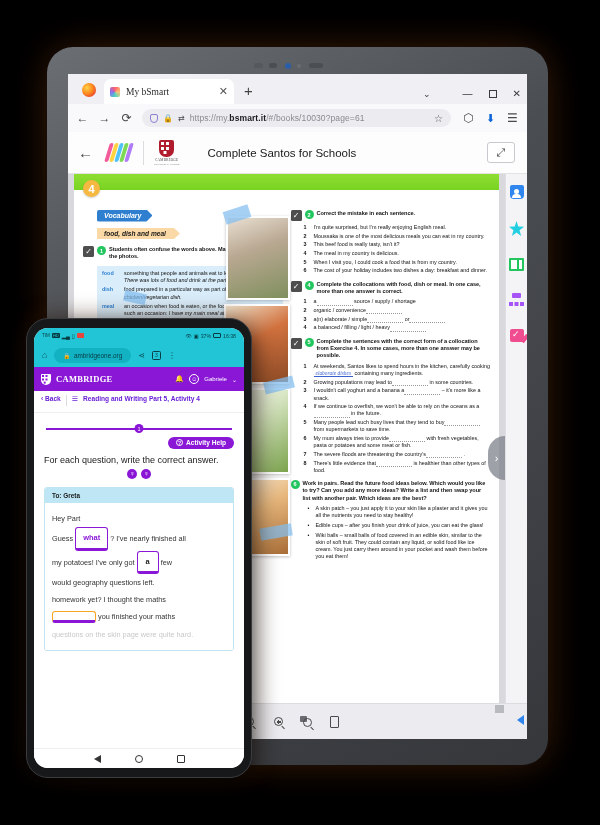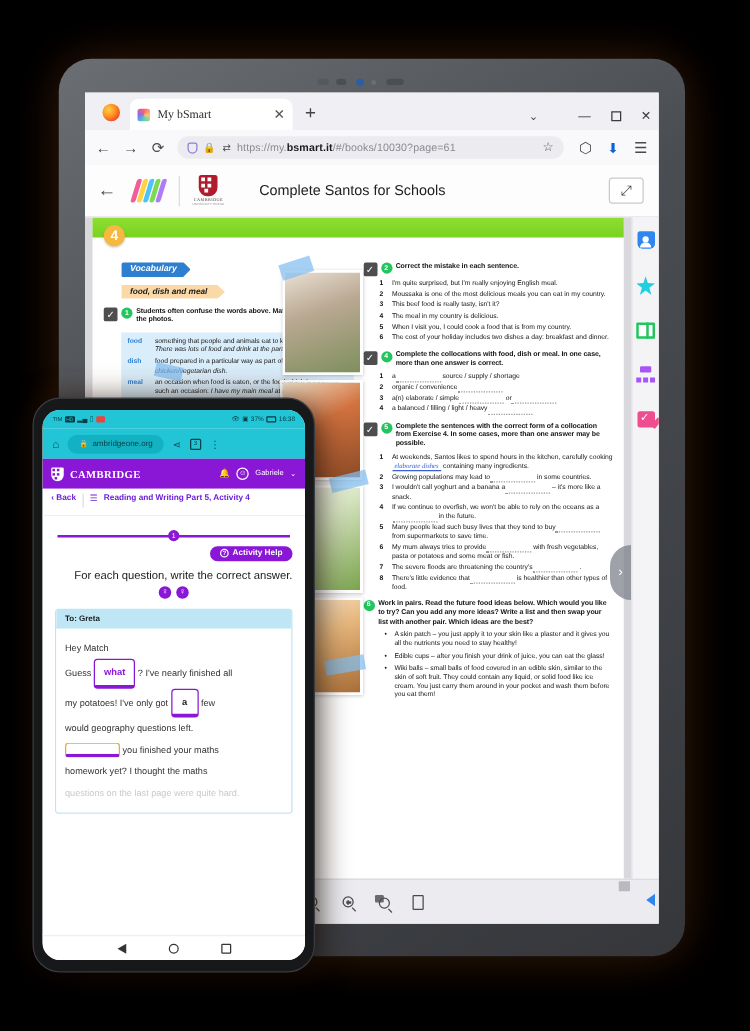--- a/index.html
+++ b/index.html
@@ -249,21 +249,21 @@
            padding:10px 10px 0 10px; overflow:hidden;}
   .prog { height:1.6px; background:#8a16d6; position:relative; margin:5px 2px 0 2px;}
   .prog-dot { position:absolute; left:50%; top:-4px; transform:translateX(-50%);
     width:9px;height:9px;border-radius:50%;background:#8a16d6;color:#fff;font-size:5.5px;
     display:flex;align-items:center;justify-content:center;}
   .help-btn { margin:7px 0 0 auto; width:fit-content; background:#8a16d6; color:#fff;
     font-size:6.6px; font-weight:bold; border-radius:9px; padding:2.5px 8px;
     display:flex; align-items:center; gap:3px;}
   .help-q { width:7px;height:7px;border:.9px solid #fff;border-radius:50%;font-size:5px;
     display:flex;align-items:center;justify-content:center;}
-  .instr { text-align:right; font-size:9px; color:#1a1a1a; line-height:1.35; margin-top:5px;}
+  .instr { text-align:left; font-size:9px; color:#1a1a1a; line-height:1.35; margin-top:5px;}
   .bulbs { display:flex; justify-content:center; gap:4px; margin-top:3px;}
   .bulb { width:10px;height:10px;border-radius:50%;background:#8a16d6;color:#fff;font-size:7px;
     display:flex;align-items:center;justify-content:center;}
 
   .letter { margin-top:8px; border:1px solid #bfe4f2; border-radius:3px; overflow:hidden;}
   .letter-hd { background:#bfe6f5; font-size:6.4px; font-weight:bold; color:#1a1a1a; padding:4px 7px;}
   .letter-bd { background:#fff; padding:7px; font-size:7.3px; color:#333; line-height:2.35;}
   .gap-in { display:inline-block; border:1.6px solid #8a16d6; border-bottom-width:3px;
     border-radius:3px; padding:1px 7px; font-size:7.5px; font-weight:bold; color:#8a16d6;
     background:#fff; vertical-align:middle; min-width:26px; text-align:center;}
@@ -616,38 +616,38 @@
           <div>For each question, write the correct answer.</div>
         </div>
         <div class="bulbs">
           <span class="bulb">♀</span>
           <span class="bulb">♀</span>
         </div>
 
         <div class="letter">
           <div class="letter-hd">To: Greta</div>
           <div class="letter-bd">
-            <div>Hey Match</div>
+            <div>Hey Part</div>
             <div>
               <span>Guess</span>
               <span class="gap-in">what</span>
               <span>? I've nearly finished all</span>
             </div>
             <div>
               <span>my potatoes! I've only got</span>
               <span class="gap-in sm">a</span>
               <span>few</span>
             </div>
             <div>would geography questions left.</div>
+            <div>homework yet? I thought the maths</div>
             <div>
               <span class="gap-in empty"></span>
               <span>you finished your maths</span>
             </div>
-            <div>homework yet? I thought the maths</div>
-            <div class="fade">questions on the last page were quite hard.</div>
+            <div class="fade">questions on the skin page were quite hard.</div>
           </div>
         </div>
       </div>
 
       <div class="navbar-phone">
         <span class="nb-tri"></span>
         <span class="nb-cir"></span>
         <span class="nb-sq"></span>
       </div>
 

